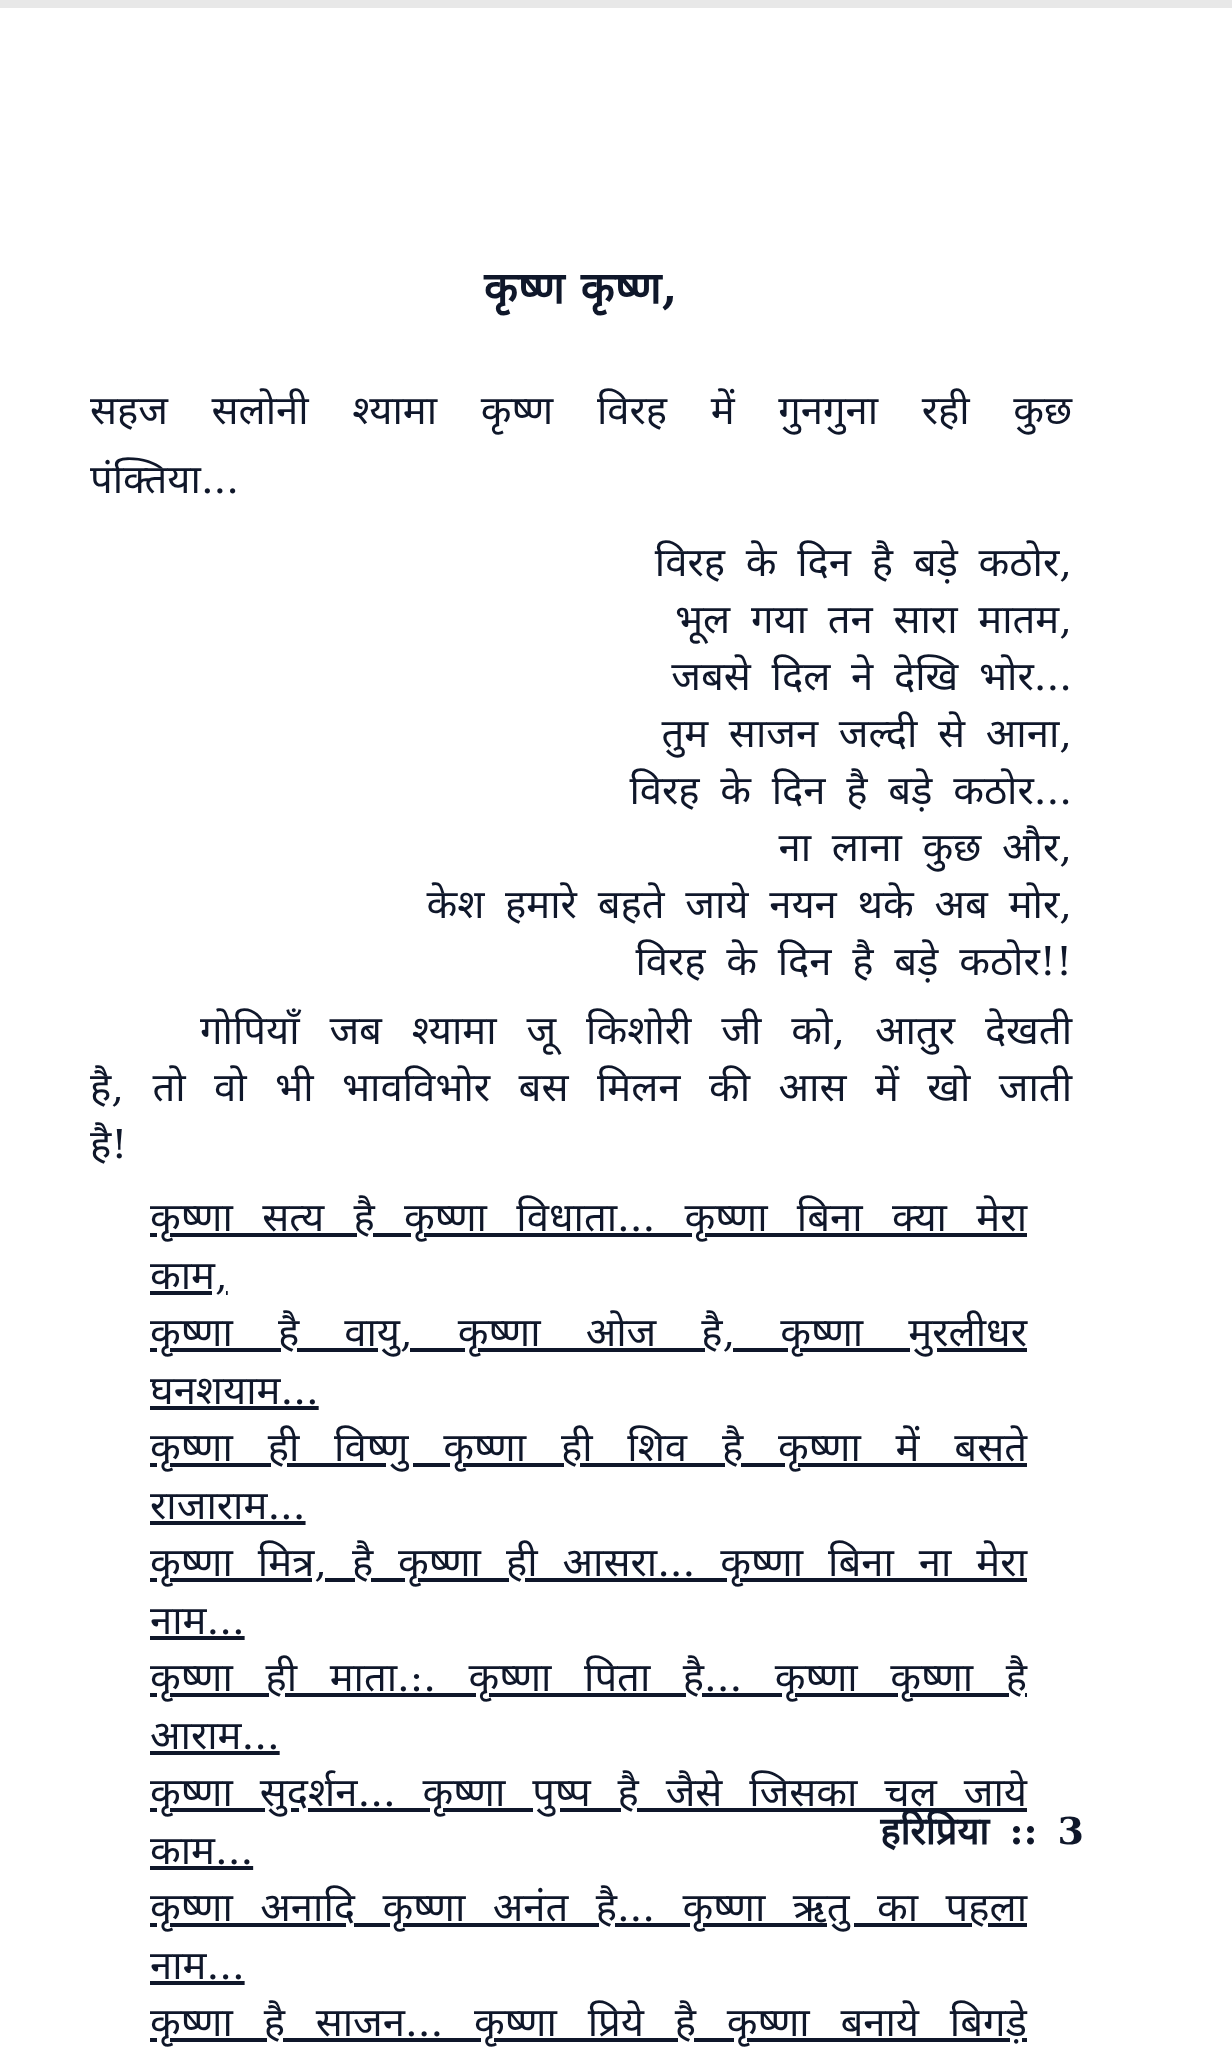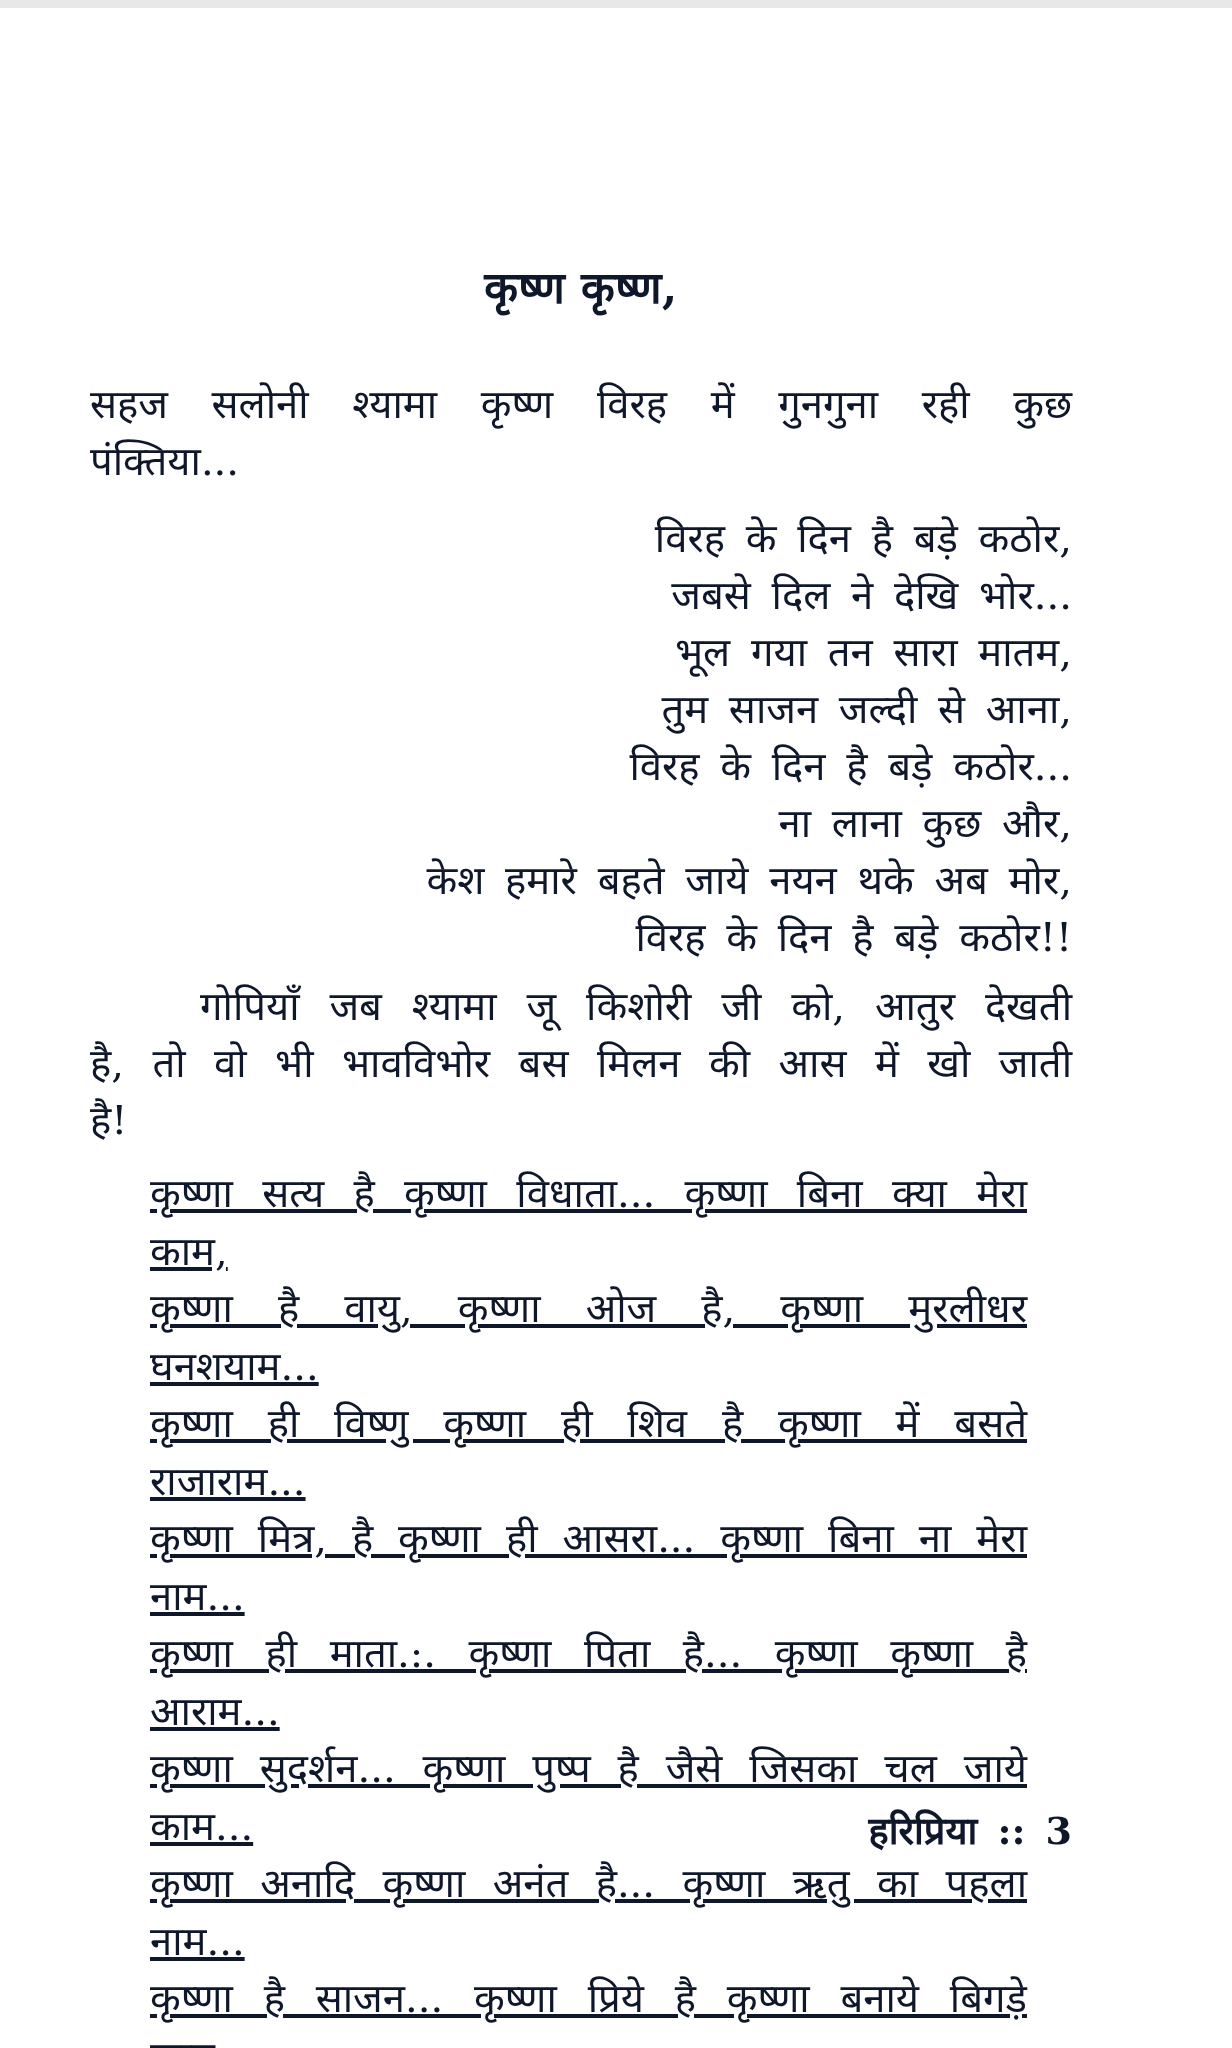--- a/index.html
+++ b/index.html
@@ -22,21 +22,21 @@
   .title {
     margin: 0 0 60px 0;
     text-align: center;
     font-size: 44px;
     font-weight: 700;
     letter-spacing: 0.01em;
   }
   .intro {
     margin: 0 0 20px 0;
     font-size: 40px;
-    line-height: 57px;
+    line-height: 69px;
     word-spacing: 0.34em;
     text-align: justify;
   }
   .poem {
     margin: 0 0 12px 0;
     text-align: right;
   }
   .poem-line {
     font-size: 40px;
     line-height: 57px;
@@ -58,39 +58,39 @@
     font-size: 40px;
     line-height: 57.5px;
     word-spacing: 0.26em;
     text-align: justify;
     text-align-last: justify;
     text-decoration: underline;
   }
   .footer {
     position: absolute;
     top: 1795px;
-    right: 160px;
+    right: 148px;
     font-size: 38px;
     font-weight: 700;
     word-spacing: 0.18em;
   }
 </style>
 </head>
 <body>
 
 <div class="page">
 
   <h1 class="title">कृष्ण कृष्ण,</h1>
 
   <p class="intro">सहज सलोनी श्यामा कृष्ण विरह में गुनगुना रही कुछ पंक्तिया...</p>
 
   <div class="poem">
     <div class="poem-line">विरह के दिन है बड़े कठोर,</div>
+    <div class="poem-line">भूल गया तन सारा मातम,</div>
     <div class="poem-line">जबसे दिल ने देखि भोर...</div>
-    <div class="poem-line">भूल गया तन सारा मातम,</div>
     <div class="poem-line">तुम साजन जल्दी से आना,</div>
     <div class="poem-line">विरह के दिन है बड़े कठोर...</div>
     <div class="poem-line">ना लाना कुछ और,</div>
     <div class="poem-line">केश हमारे बहते जाये नयन थके अब मोर,</div>
     <div class="poem-line">विरह के दिन है बड़े कठोर!!</div>
   </div>
 
   <p class="narration">गोपियाँ जब श्यामा जू किशोरी जी को, आतुर देखती है, तो वो भी भावविभोर बस मिलन की आस में खो जाती है!</p>
 
   <div class="verse">

